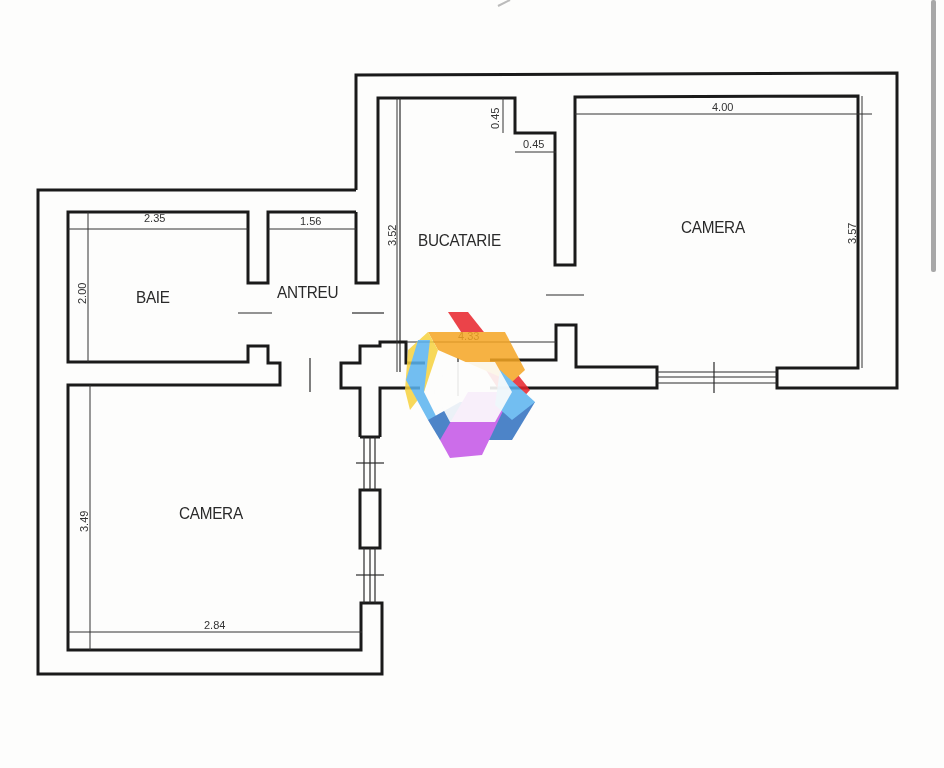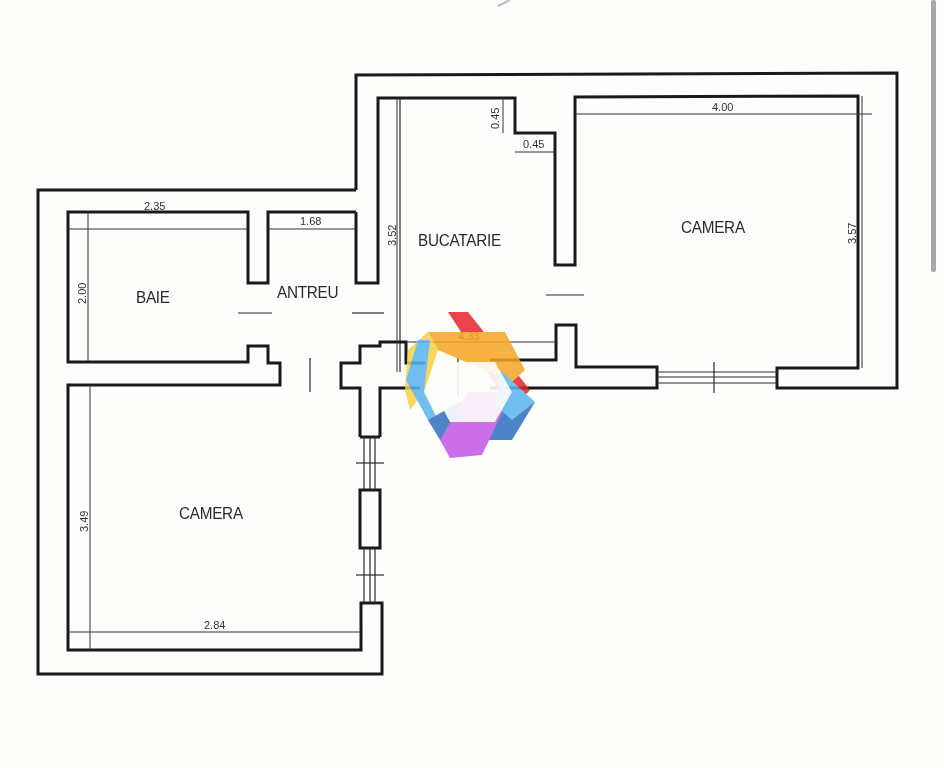--- a/index.html
+++ b/index.html
@@ -72,22 +72,22 @@
   <line class="dim" x1="503" y1="98" x2="503" y2="133"></line>
   <line class="dim" x1="515" y1="152" x2="556" y2="152"></line>
 </svg>
 
 <div class="room-label" style="left:136px; top:288px;">BAIE</div>
 <div class="room-label" style="left:277px; top:283px;">ANTREU</div>
 <div class="room-label" style="left:418px; top:231px;">BUCATARIE</div>
 <div class="room-label" style="left:681px; top:218px;">CAMERA</div>
 <div class="room-label" style="left:179px; top:504px;">CAMERA</div>
 
-<div class="dim-label" style="left:144px; top:200px;text-align:center;">2.35</div>
-<div class="dim-label" style="left:300px; top:215px;">1.68</div>
+<div class="dim-label" style="left:144px; top:212px;text-align:center;">2.35</div>
+<div class="dim-label" style="left:300px; top:215px;">1.56</div>
 <div class="dim-label v" style="left:76px; top:304px;">2.00</div>
 <div class="dim-label v" style="left:386px; top:246px;">3.52</div>
 <div class="dim-label v" style="left:489px; top:129px;">0.45</div>
 <div class="dim-label" style="left:523px; top:138px;">0.45</div>
 <div class="dim-label" style="left:458px; top:330px;">4.33</div>
 <div class="dim-label" style="left:712px; top:101px;">4.00</div>
 <div class="dim-label v" style="left:846px; top:244px;">3.57</div>
 <div class="dim-label v" style="left:78px; top:532px;">3.49</div>
 <div class="dim-label" style="left:204px; top:619px;">2.84</div>
 

